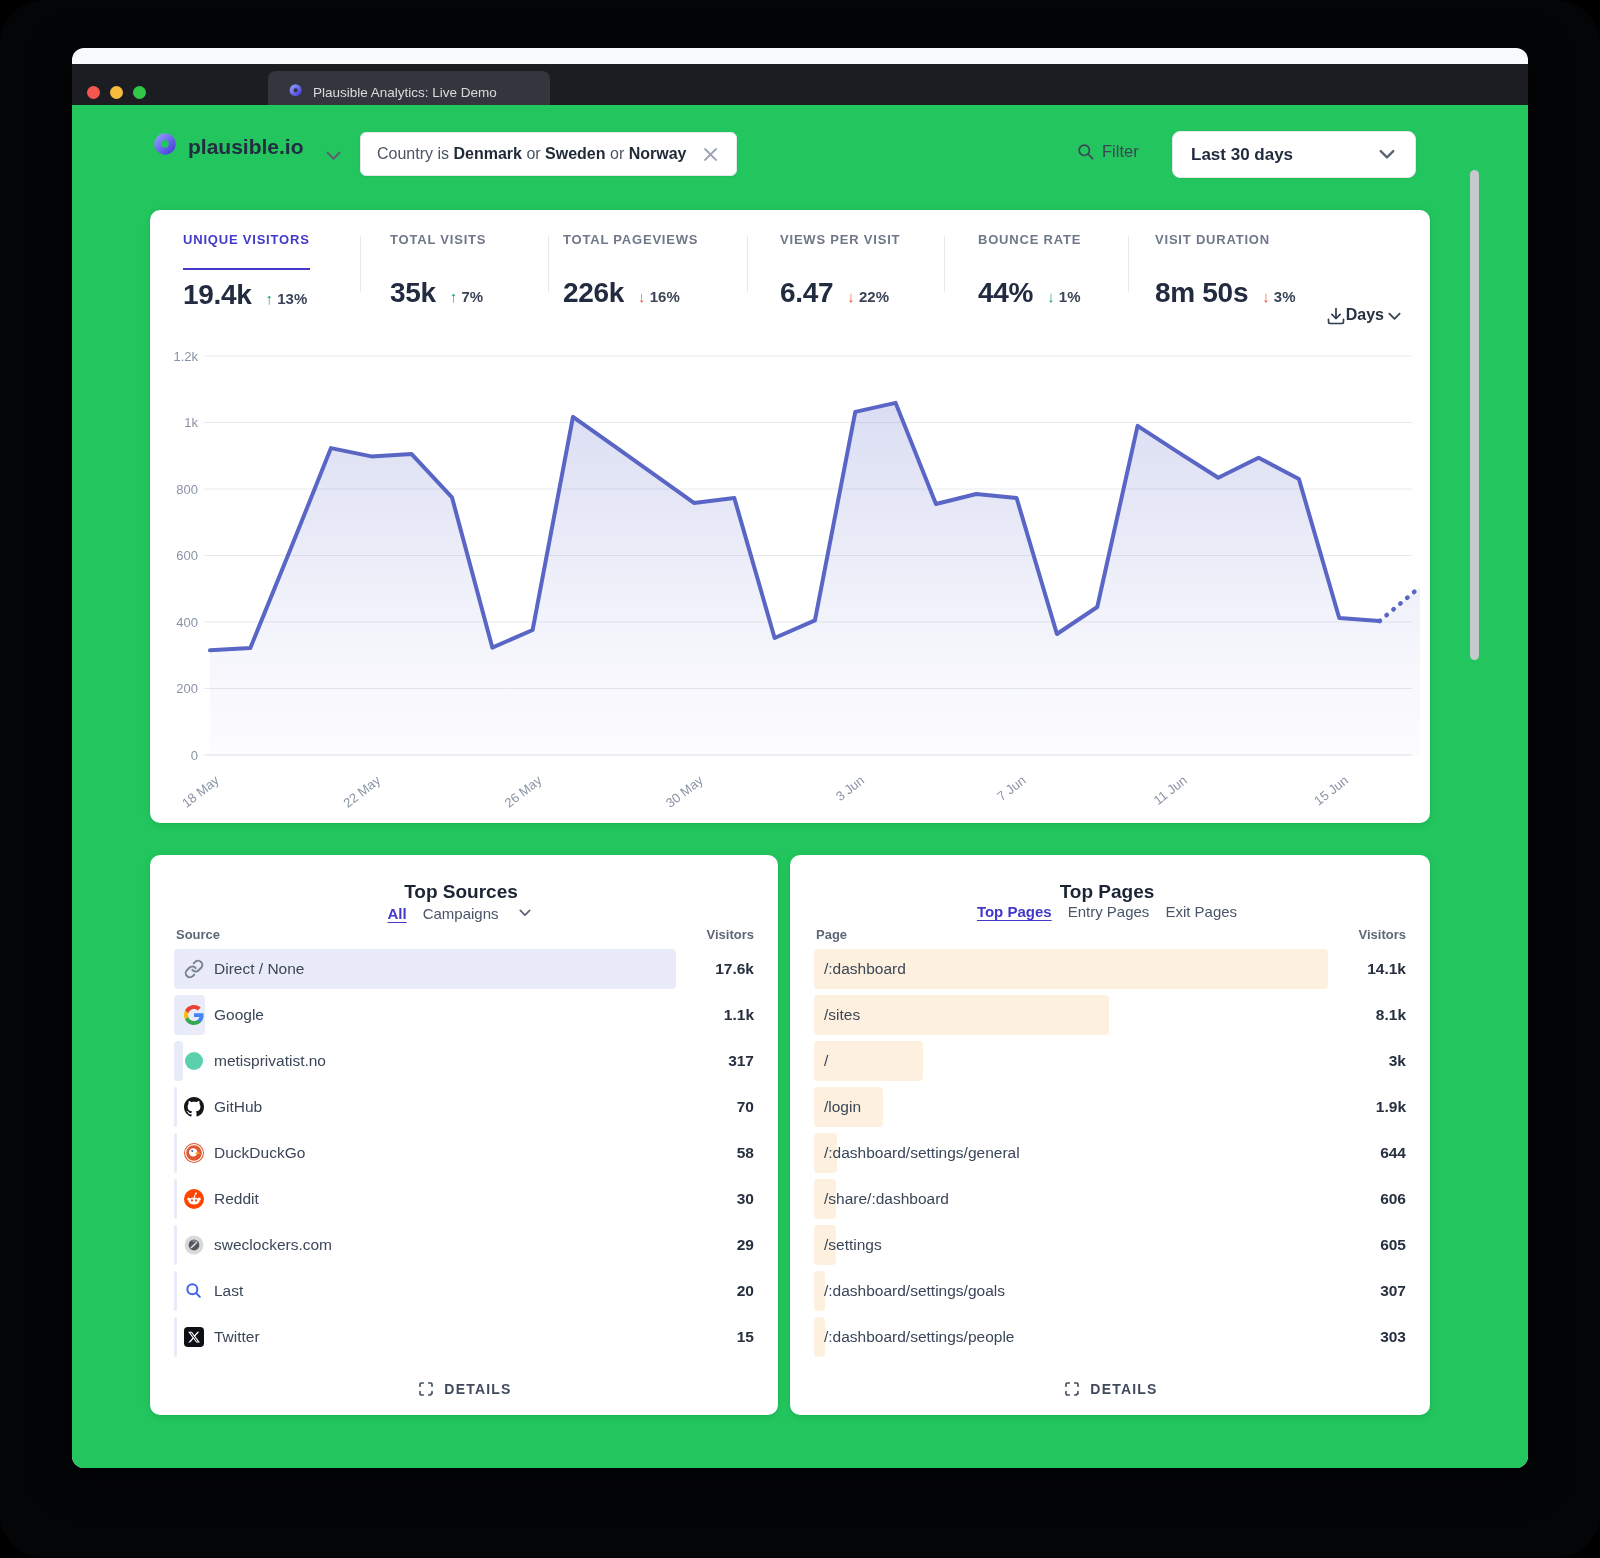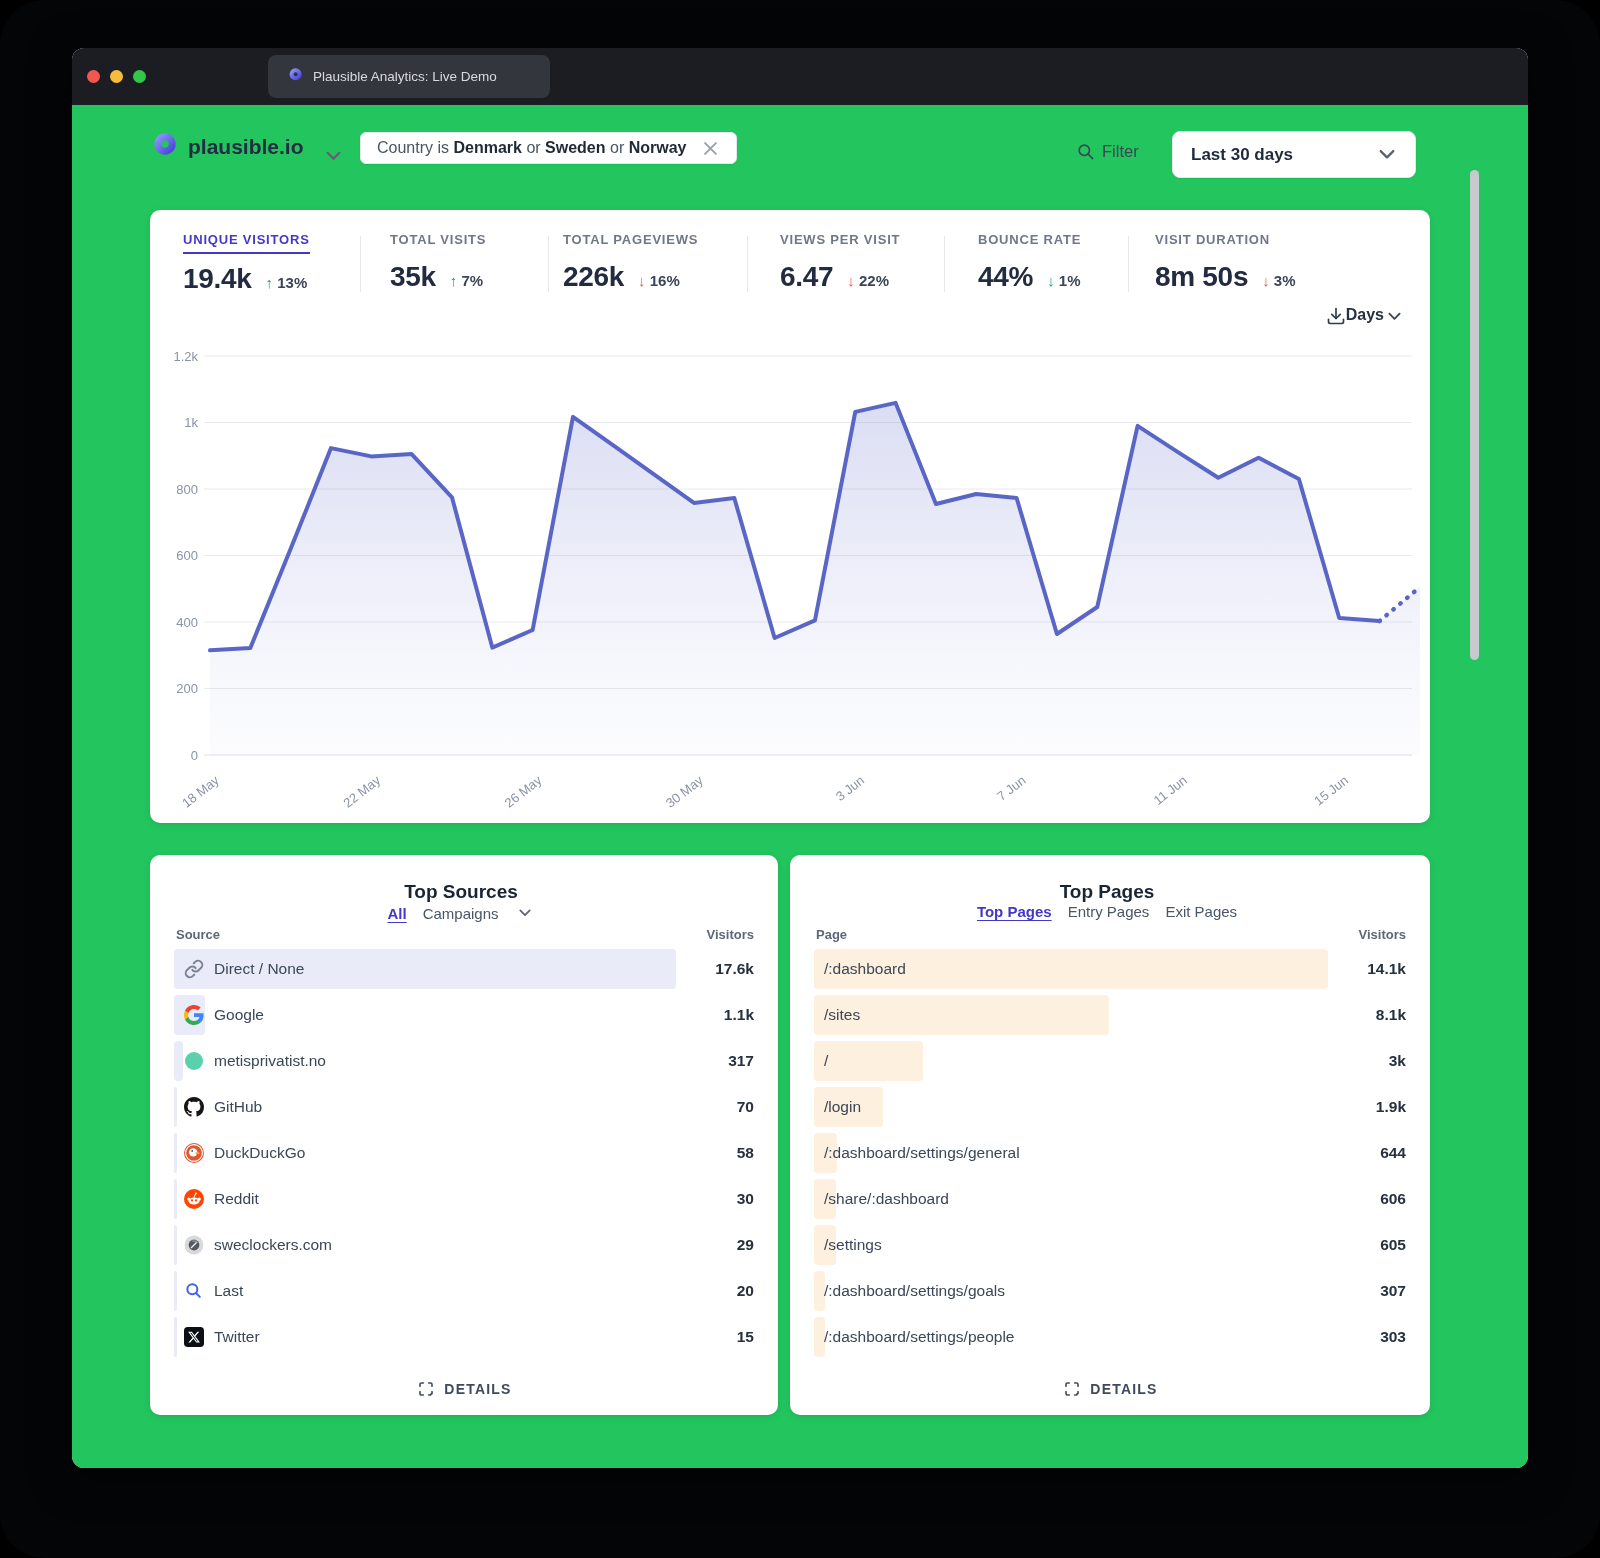--- a/index.html
+++ b/index.html
@@ -1,44 +1,44 @@
 <!DOCTYPE html>
 <html><head>
 <meta charset="utf-8">
 <style>
   html,body{margin:0;padding:0;background:#000;}
   body{width:1600px;height:1558px;font-family:"Liberation Sans",sans-serif;-webkit-font-smoothing:antialiased;}
   .stage{position:relative;width:1600px;height:1558px;background:#040507;border-radius:44px;overflow:hidden;}
   .window{position:absolute;left:72px;top:48px;width:1456px;height:1420px;border-radius:12px;background:#f9fafb;overflow:hidden;box-shadow:0 8px 40px rgba(0,0,0,.6);}
-  .chrome{position:absolute;left:0;top:0;right:0;height:57px;background:#1b1d23;}
+  .chrome{position:absolute;left:0;top:16px;right:0;height:57px;background:#1b1d23;}
   .light{position:absolute;top:22px;width:13px;height:13px;border-radius:50%;}
   .light.red{left:15px;background:#f5574e;}
   .light.yellow{left:38px;background:#f6bc3e;}
   .light.green{left:61px;background:#33c748;}
   .tab{position:absolute;left:196px;top:7px;width:282px;height:43px;background:#33363d;border-radius:8px;display:flex;align-items:center;gap:9px;padding-left:16px;box-sizing:border-box;}
   .tab-title{font-size:13.5px;color:#d8dade;}
   .page{position:absolute;left:0;top:57px;right:0;bottom:0;background:#22c55e;}
 
   
   .logo{position:absolute;left:78px;top:28px;}
   .site-name{position:absolute;left:116px;top:30px;font-size:21px;font-weight:700;color:#232d41;}
   .site-caret{position:absolute;left:254px;top:42px;}
-  .chip{position:absolute;left:288px;top:27px;height:32px;background:#fff;border:1px solid #e4e7ec;border-radius:6px;box-shadow:0 1px 2px rgba(16,24,40,.05);display:flex;align-items:center;gap:14px;padding:0 16px;box-sizing:border-box;}
+  .chip{position:absolute;left:288px;top:27px;height:44px;background:#fff;border:1px solid #e4e7ec;border-radius:6px;box-shadow:0 1px 2px rgba(16,24,40,.05);display:flex;align-items:center;gap:14px;padding:0 16px;box-sizing:border-box;}
   .chip-text{font-size:16px;color:#4b5563;white-space:nowrap;}
   .chip-text .b{font-weight:700;color:#1f2937;}
   .filter-btn{position:absolute;left:1003px;top:36px;display:flex;align-items:center;gap:7px;font-size:16.5px;color:#3c4554;}
   .range-select{position:absolute;left:1100px;top:26px;width:244px;height:47px;background:#fff;border:1px solid #e4e7ec;border-radius:8px;box-shadow:0 1px 2px rgba(16,24,40,.05);display:flex;align-items:center;justify-content:space-between;padding:0 18px;box-sizing:border-box;gap:12px;}
   .range-label{font-size:17px;font-weight:600;color:#1f2a3d;}
 
   .card{position:absolute;background:#fff;border-radius:10px;box-shadow:0 1px 2px rgba(15,23,42,.05),0 2px 8px rgba(15,23,42,.08);}
   .main-card{left:78px;top:105px;width:1280px;height:613px;}
 
   
   .stat{position:absolute;top:20px;}
-  .stat-label{font-size:13px;font-weight:700;letter-spacing:.8px;color:#6f7789;display:inline-block;padding-bottom:5px;}
+  .stat-label{font-size:13px;font-weight:700;letter-spacing:.8px;color:#6f7789;display:inline-block;padding-bottom:21px;}
   .stat.active .stat-label{color:#4338ca;border-bottom:2px solid#4338ca;}
   .stat-valrow{display:flex;align-items:baseline;gap:14px;margin-top:9px;}
   .stat-value{font-size:28px;font-weight:800;color:#222b3f;letter-spacing:-.3px;}
   .stat-delta{font-size:15px;font-weight:600;color:#3b4557;}
   .stat-div{position:absolute;top:26px;width:1px;height:56px;background:#e6e8ec;}
   .interval-row{position:absolute;right:26px;top:96px;display:flex;align-items:flex-start;}
   .interval-label{font-size:16px;font-weight:600;color:#27303f;}
   .chart{position:absolute;left:0;top:125px;}
 
   

